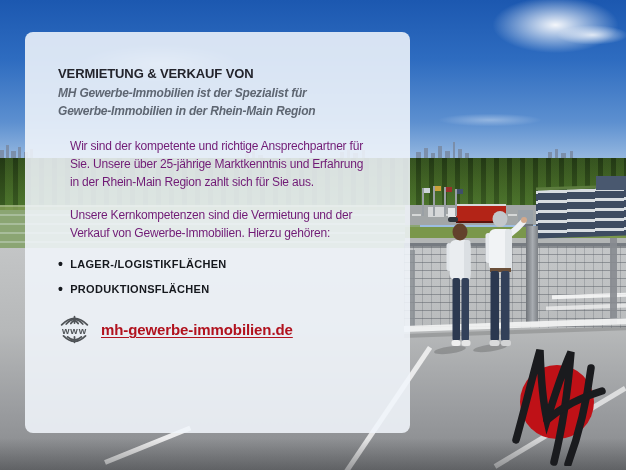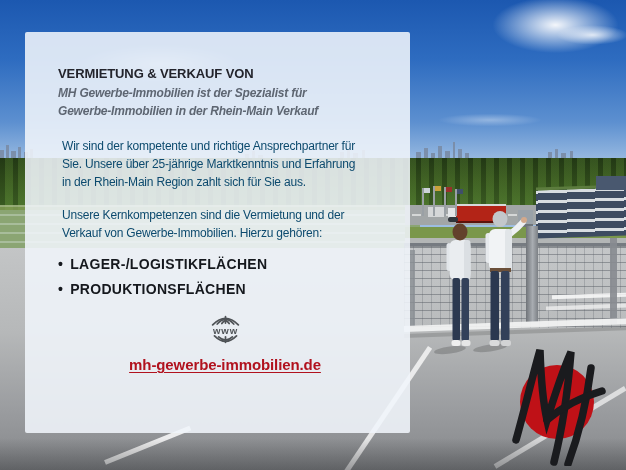--- a/index.html
+++ b/index.html
@@ -68,32 +68,32 @@
          transform:rotate(-22deg);transform-origin:left center;}
   .stripeB{left:428px;top:346px;width:5px;height:152px;background:rgba(246,246,246,.85);
          transform:rotate(34deg);transform-origin:top left;}
   .stripeC{left:495px;top:464px;width:152px;height:5px;background:rgba(246,246,246,.7);
          transform:rotate(-31deg);transform-origin:left center;}
   .bottomshade{left:0;top:438px;width:626px;height:32px;
          background:linear-gradient(180deg,rgba(40,42,45,0),rgba(40,42,45,.4));}
 
   
   .card{left:25px;top:32px;width:385px;height:401px;box-sizing:border-box;
-        background:rgba(240,245,250,.88);border-radius:2px;padding:30px 18px 0 33px;}
+        background:rgba(240,245,250,.88);border-radius:8px;padding:30px 18px 0 33px;}
   .kicker{font-size:13px;font-weight:700;letter-spacing:-.1px;color:#23242c;margin:4px 0 3px;}
   .headline{font-size:23.5px;font-weight:800;letter-spacing:-.2px;color:#b1121f;margin:0 0 15px;}
   .subheadline{font-size:12px;font-weight:700;font-style:italic;color:#5e6672;
         line-height:1.5;white-space:pre-line;margin:0 0 17px;letter-spacing:-.2px;}
-  .para{font-size:12px;color:#0c4a6e;line-height:1.52;white-space:pre-line;
-        letter-spacing:-.2px;margin:0 4px 14px;}
+  .para{font-size:12px;color:#701a75;line-height:1.52;white-space:pre-line;
+        letter-spacing:-.2px;margin:0 12px 14px;}
   .bullets{list-style:none;margin:2px 0 13px;padding:0;}
-  .bullets li{font-size:14px;font-weight:700;letter-spacing:.3px;color:#15181d;
-        margin:3px 0 9px;display:flex;align-items:flex-end;}
+  .bullets li{font-size:11px;font-weight:700;letter-spacing:.3px;color:#15181d;
+        margin:3px 0 9px;display:flex;align-items:center;}
   .bullets li:before{content:"•";font-size:14px;margin-right:7px;color:#15181d;}
-  .weblink-row{display:flex;align-items:center;gap:10px;margin-top:16px;flex-direction:column;}
+  .weblink-row{display:flex;align-items:center;gap:10px;margin-top:16px;}
   .weblink{font-size:15px;font-weight:700;color:#b1121e;text-decoration:underline;
         text-underline-offset:2px;letter-spacing:-.1px;}
 
   
   .logo{left:505px;top:338px;width:108px;height:128px;}
 </style>
 </head>
 <body>
 
 <div class="stage">
@@ -202,21 +202,21 @@
       <rect x="61.5" y="136" width="10" height="6" rx="2.5" fill="#dadbdc"></rect>
       <rect x="73" y="136" width="10" height="6" rx="2.5" fill="#d2d3d4"></rect>
     </g>
   </svg>
 
   <div class="abs bottomshade"></div>
 
   <div class="abs card">
     <div class="kicker">VERMIETUNG &amp; VERKAUF VON</div>
     <div class="subheadline">MH Gewerbe-Immobilien ist der Spezialist für
-Gewerbe-Immobilien in der Rhein-Main Verkauf</div>
+Gewerbe-Immobilien in der Rhein-Main Region</div>
     <div class="para">Wir sind der kompetente und richtige Ansprechpartner für
 Sie. Unsere über 25-jährige Marktkenntnis und Erfahrung
 in der Rhein-Main Region zahlt sich für Sie aus.</div>
     <div class="para">Unsere Kernkompetenzen sind die Vermietung und der
 Verkauf von Gewerbe-Immobilien. Hierzu gehören:</div>
     <ul class="bullets">
       <li>
           <span>LAGER-/LOGISTIKFLÄCHEN</span>
         </li>
       <li>

